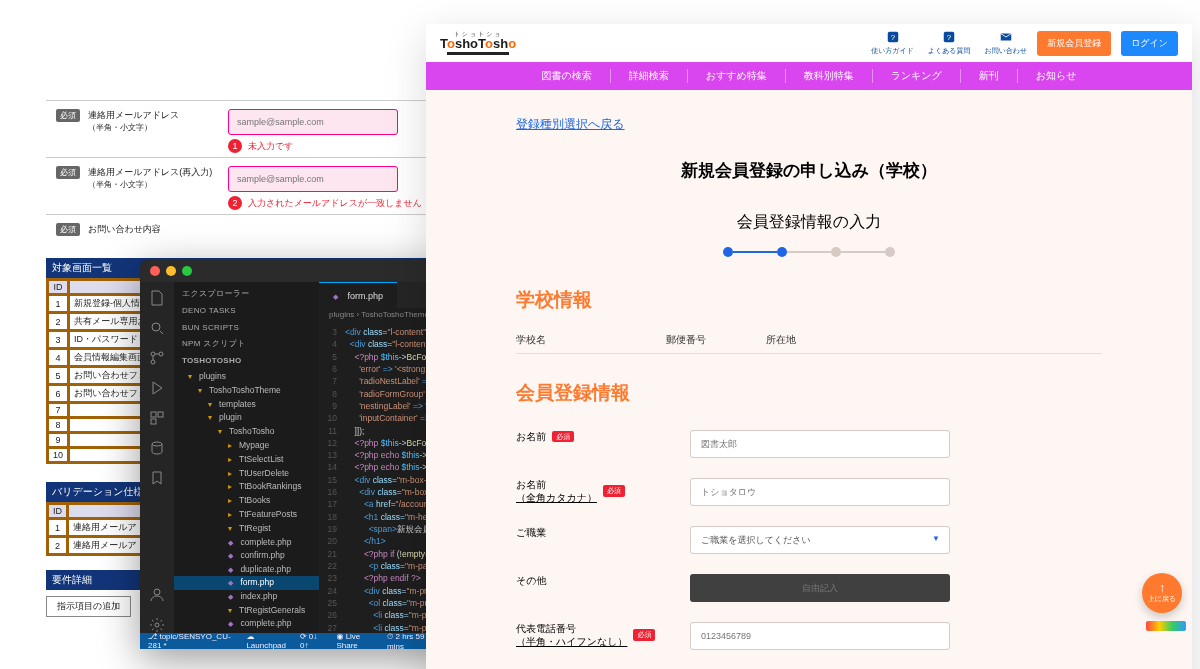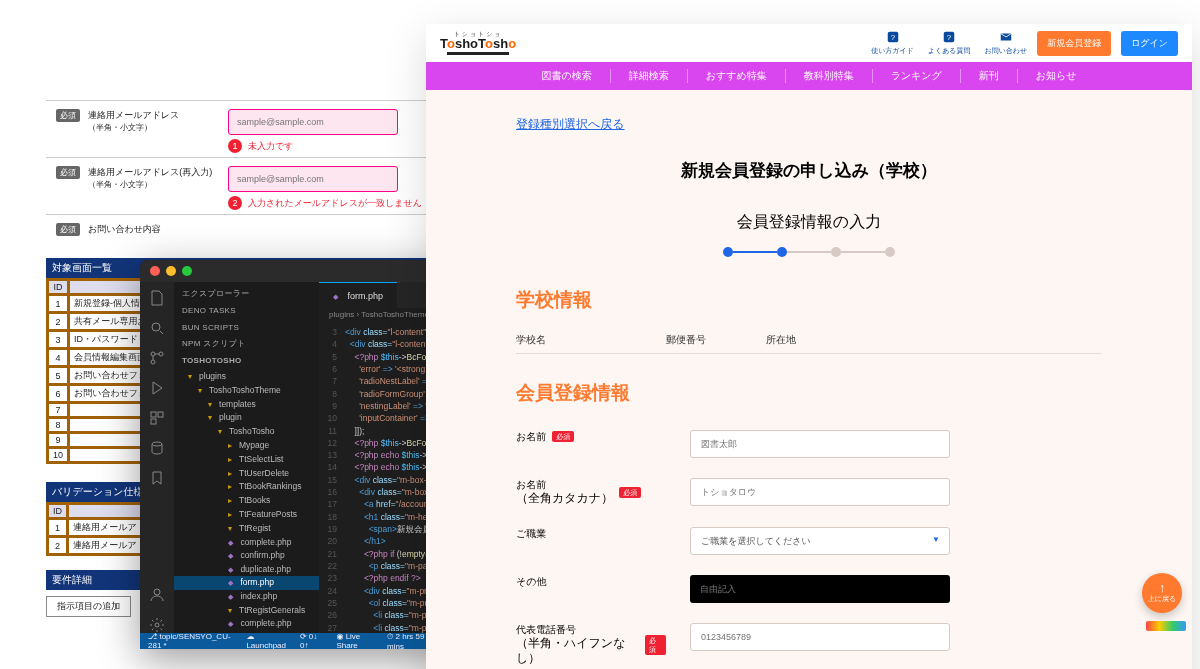--- a/index.html
+++ b/index.html
@@ -74,28 +74,28 @@
   .progress{display:flex;align-items:center;justify-content:center;margin-bottom:30px;}
   .p-dot{width:10px;height:10px;border-radius:50%;background:#1e66e6;}
   .p-dot.inactive{background:#d7c9c3;}
   .p-line{width:44px;height:2px;background:#1e66e6;}
   .p-line.inactive{background:#d7c9c3;}
   .sec-title{color:#ff7a2e;font-size:19px;font-weight:700;margin:8px 0 14px;}
   .tbl-head{display:flex;font-size:10px;color:#333;padding:6px 0;border-bottom:1px solid #e8ddd6;}
   .tbl-head span:nth-child(1){width:150px;} .tbl-head span:nth-child(2){width:100px;}
   .form-row{display:flex;align-items:flex-start;padding:10px 0;gap:24px;}
   .fr-label{width:150px;font-size:10px;display:flex;align-items:center;gap:6px;line-height:1.3;}
-  .fr-label .sub{font-size:12px;display:block;}
+  .fr-label .sub{font-size:10px;display:block;text-decoration:underline;}
   .req{background:#e23;color:#fff;font-size:7px;padding:1px 4px;border-radius:2px;}
   .fr-input{flex:1;}
   .fr-input input,.fr-input select{width:260px;height:28px;border:1px solid #d7cbc4;border-radius:3px;font-size:9px;padding:0 10px;background:#fff;color:#999;}
   .fr-input select{appearance:none;position:relative;width:260px;color:#555;}
   .select-wrap{position:relative;display:inline-block;}
   .select-wrap::after{content:"▼";position:absolute;right:10px;top:8px;font-size:8px;color:#1e66e6;pointer-events:none;}
-  .fr-input .gray{background:#000000;border:none;}
+  .fr-input .gray{background:#404040;border:none;text-align:center;}
   
   .to-top{position:absolute;right:18px;bottom:56px;width:40px;height:40px;border-radius:50%;background:#ff7a2e;color:#fff;display:flex;flex-direction:column;align-items:center;justify-content:center;font-size:7px;box-shadow:0 4px 10px rgba(0,0,0,.2);}
   .to-top::before{content:"↑";font-size:12px;line-height:1;}
   .color-strip{position:absolute;right:14px;bottom:38px;width:40px;height:10px;background:linear-gradient(90deg,#f44,#fc0,#3c6,#39f);border-radius:2px;}
 </style>
 </head>
 <body>
 
 <div class="spec-layer">
   <div id="spec-rows">

